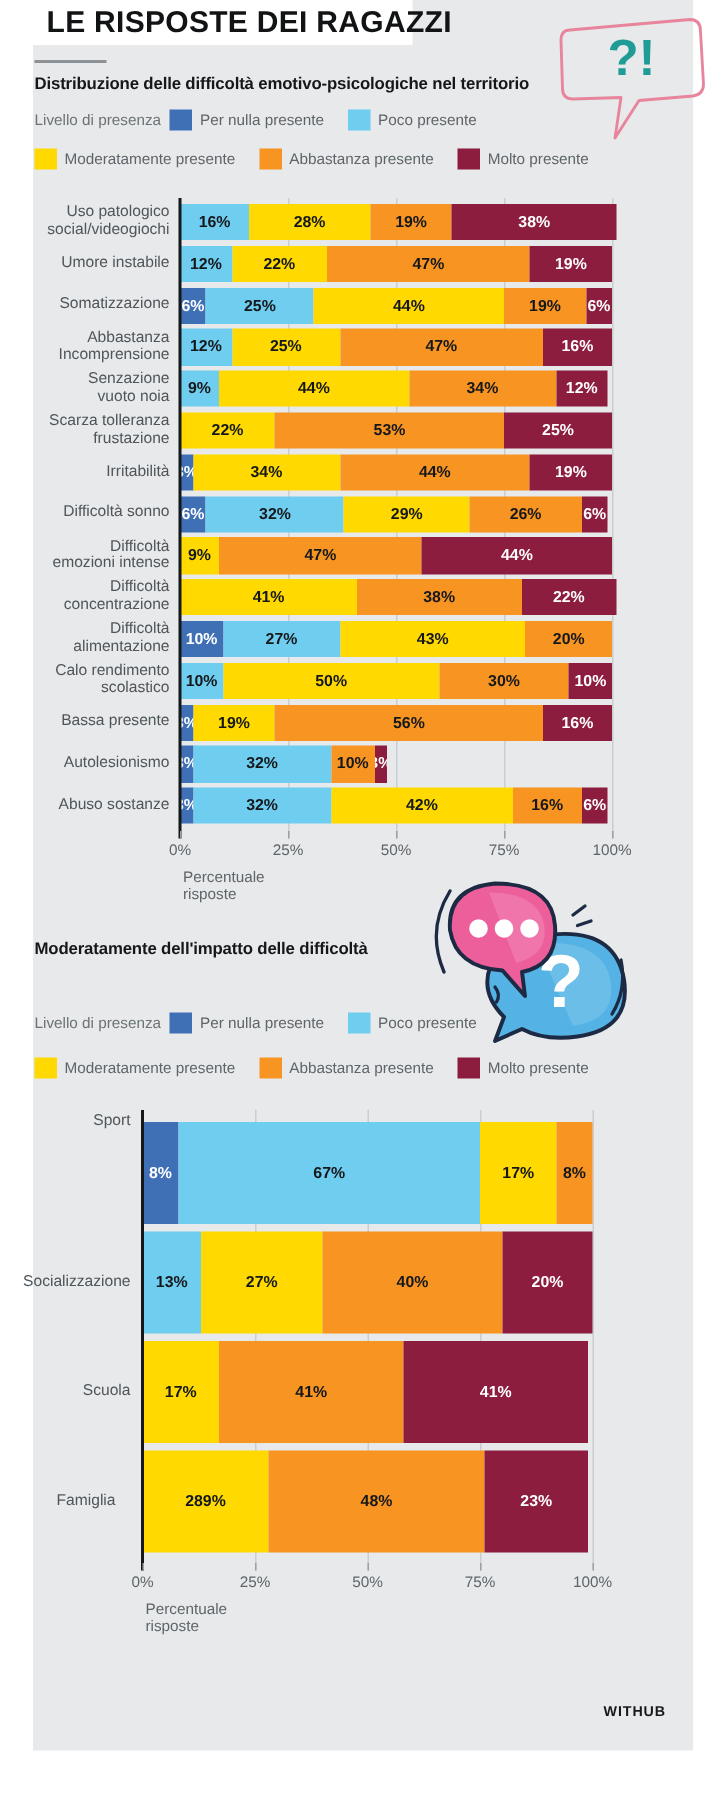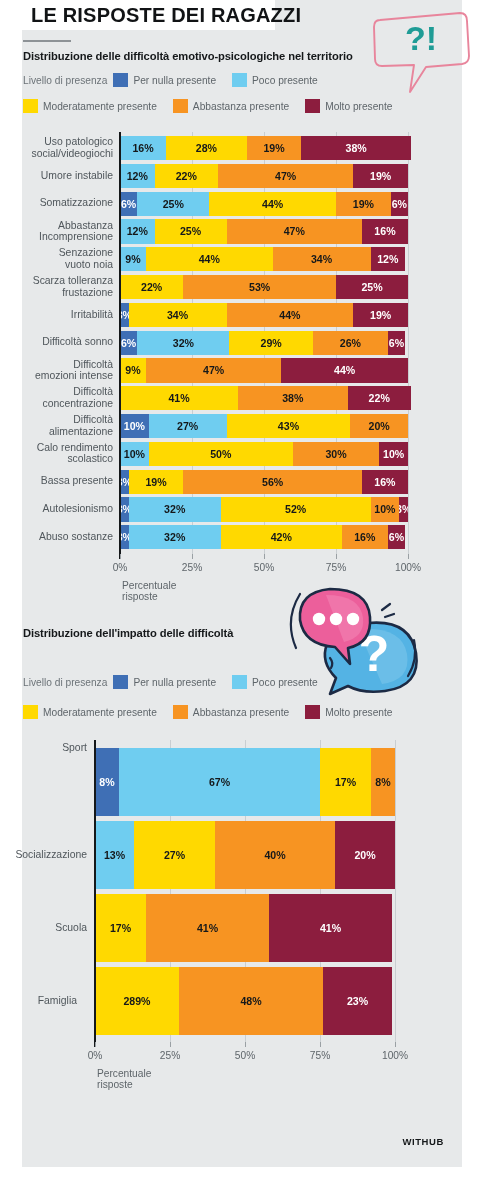--- a/index.html
+++ b/index.html
@@ -343,23 +343,20 @@
       </div>
       <div class="ylab" style="left: 20px; width: 93px; top: 503.25px;">
         <div>Autolesionismo</div>
       </div>
       <div class="row" style="left: 120px; top: 497.4px; height: 24.2px; width: 288px;">
         <div class="seg light-txt" style="background: rgb(63, 111, 181); width: 8.64px; flex: 0 0 auto;">
           <span style="white-space: nowrap;">3%</span>
         </div>
         <div class="seg dark-txt" style="background: rgb(111, 205, 240); width: 92.16px; flex: 0 0 auto;">
           <span style="white-space: nowrap;">32%</span>
-        </div>
-        <div class="seg dark-txt" style="background: rgb(255, 217, 0); width: 149.76px; flex: 0 0 auto;">
-          <span style="white-space: nowrap;">52%</span>
         </div>
         <div class="seg dark-txt" style="background: rgb(247, 148, 34); width: 28.8px; flex: 0 0 auto;">
           <span style="white-space: nowrap;">10%</span>
         </div>
         <div class="seg light-txt" style="background: rgb(140, 29, 62); width: 8.64px; flex: 0 0 auto;">
           <span style="white-space: nowrap;">3%</span>
         </div>
       </div>
       <div class="ylab" style="left: 20px; width: 93px; top: 531.05px;">
         <div>Abuso sostanze</div>
@@ -389,21 +386,21 @@
       <div class="tickmark" style="left: 264px; top: 554.4px;"></div>
       <div class="tick" style="left: 244px; top: 562.4px;">50%</div>
       <div class="tickmark" style="left: 336px; top: 554.4px;"></div>
       <div class="tick" style="left: 316px; top: 562.4px;">75%</div>
       <div class="tickmark" style="left: 408px; top: 554.4px;"></div>
       <div class="tick" style="left: 388px; top: 562.4px;">100%</div>
       <div class="axlabel" style="left: 122px; top: 580.4px;">Percentuale risposte</div>
     </div>
 
   <div class="subtitle" id="sub2">
-      <div>Distribuzione dell'impatto delle difficoltà</div>
+      <div>Moderatamente dell'impatto delle difficoltà</div>
     </div>
 
   <div class="deco" style="left:286px;top:586px;width:136px;height:112px;">
     <svg width="136" height="112" viewBox="0 0 136 112">
       <g>
         <path d="M82 37 Q124 33 130 67 Q135 100 99 105 Q77 108 62 100 L44 108 L50 92 Q34 76 41 58 Q50 38 82 37 Z" fill="#54b3e4" stroke="#1c2a44" stroke-width="2.6" stroke-linejoin="round"></path>
         <path d="M72 43 Q116 40 121 68 Q125 94 96 98" fill="#78c4ea" opacity=".65" stroke="none"></path>
         <text x="88" y="85" font-family="'Liberation Sans',sans-serif" font-size="50" font-weight="bold" fill="#ffffff" text-anchor="middle">?</text>
       </g>
       <g>

